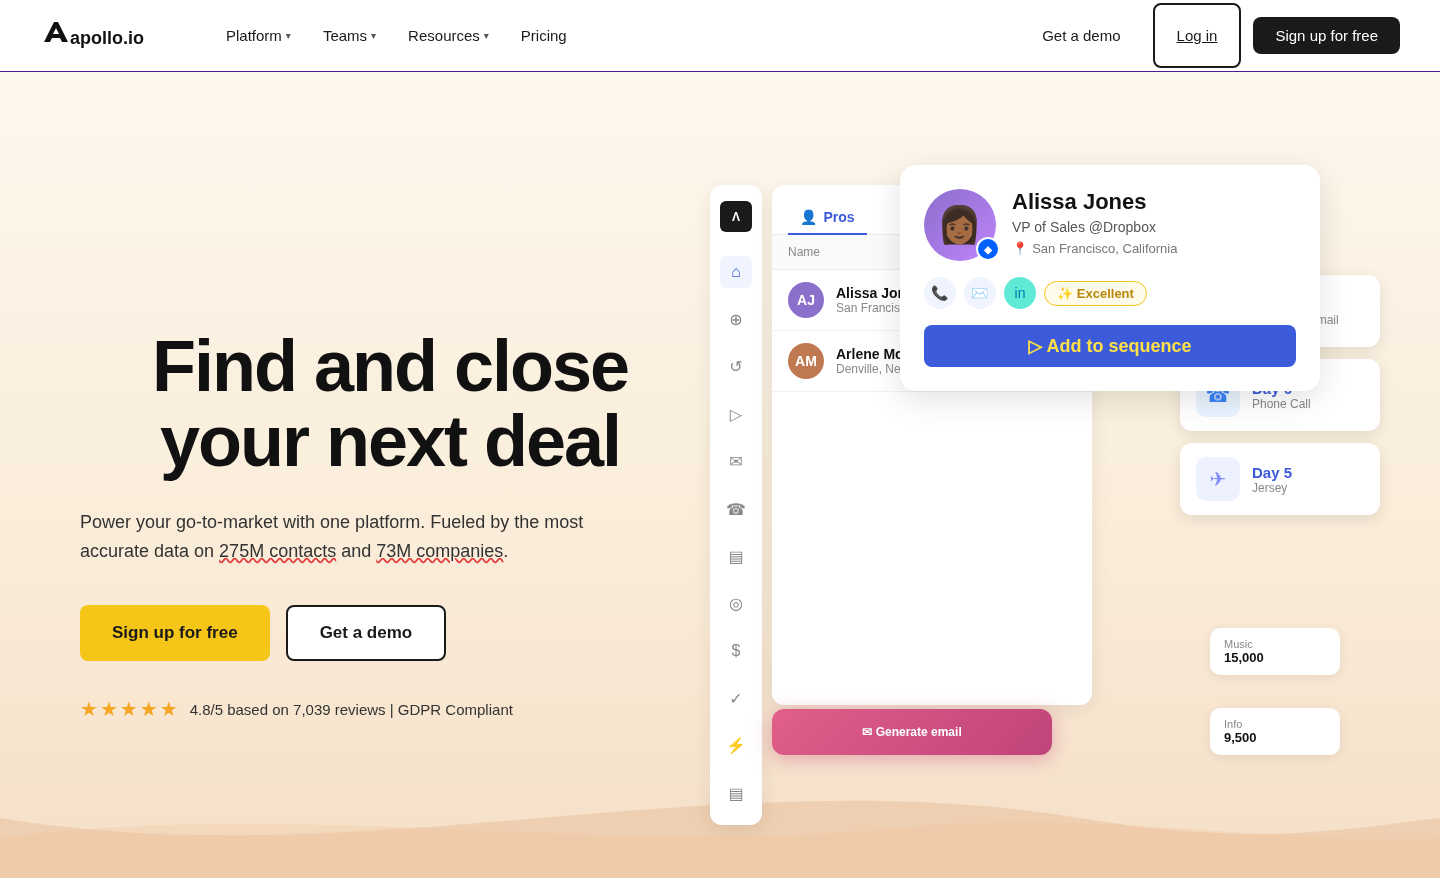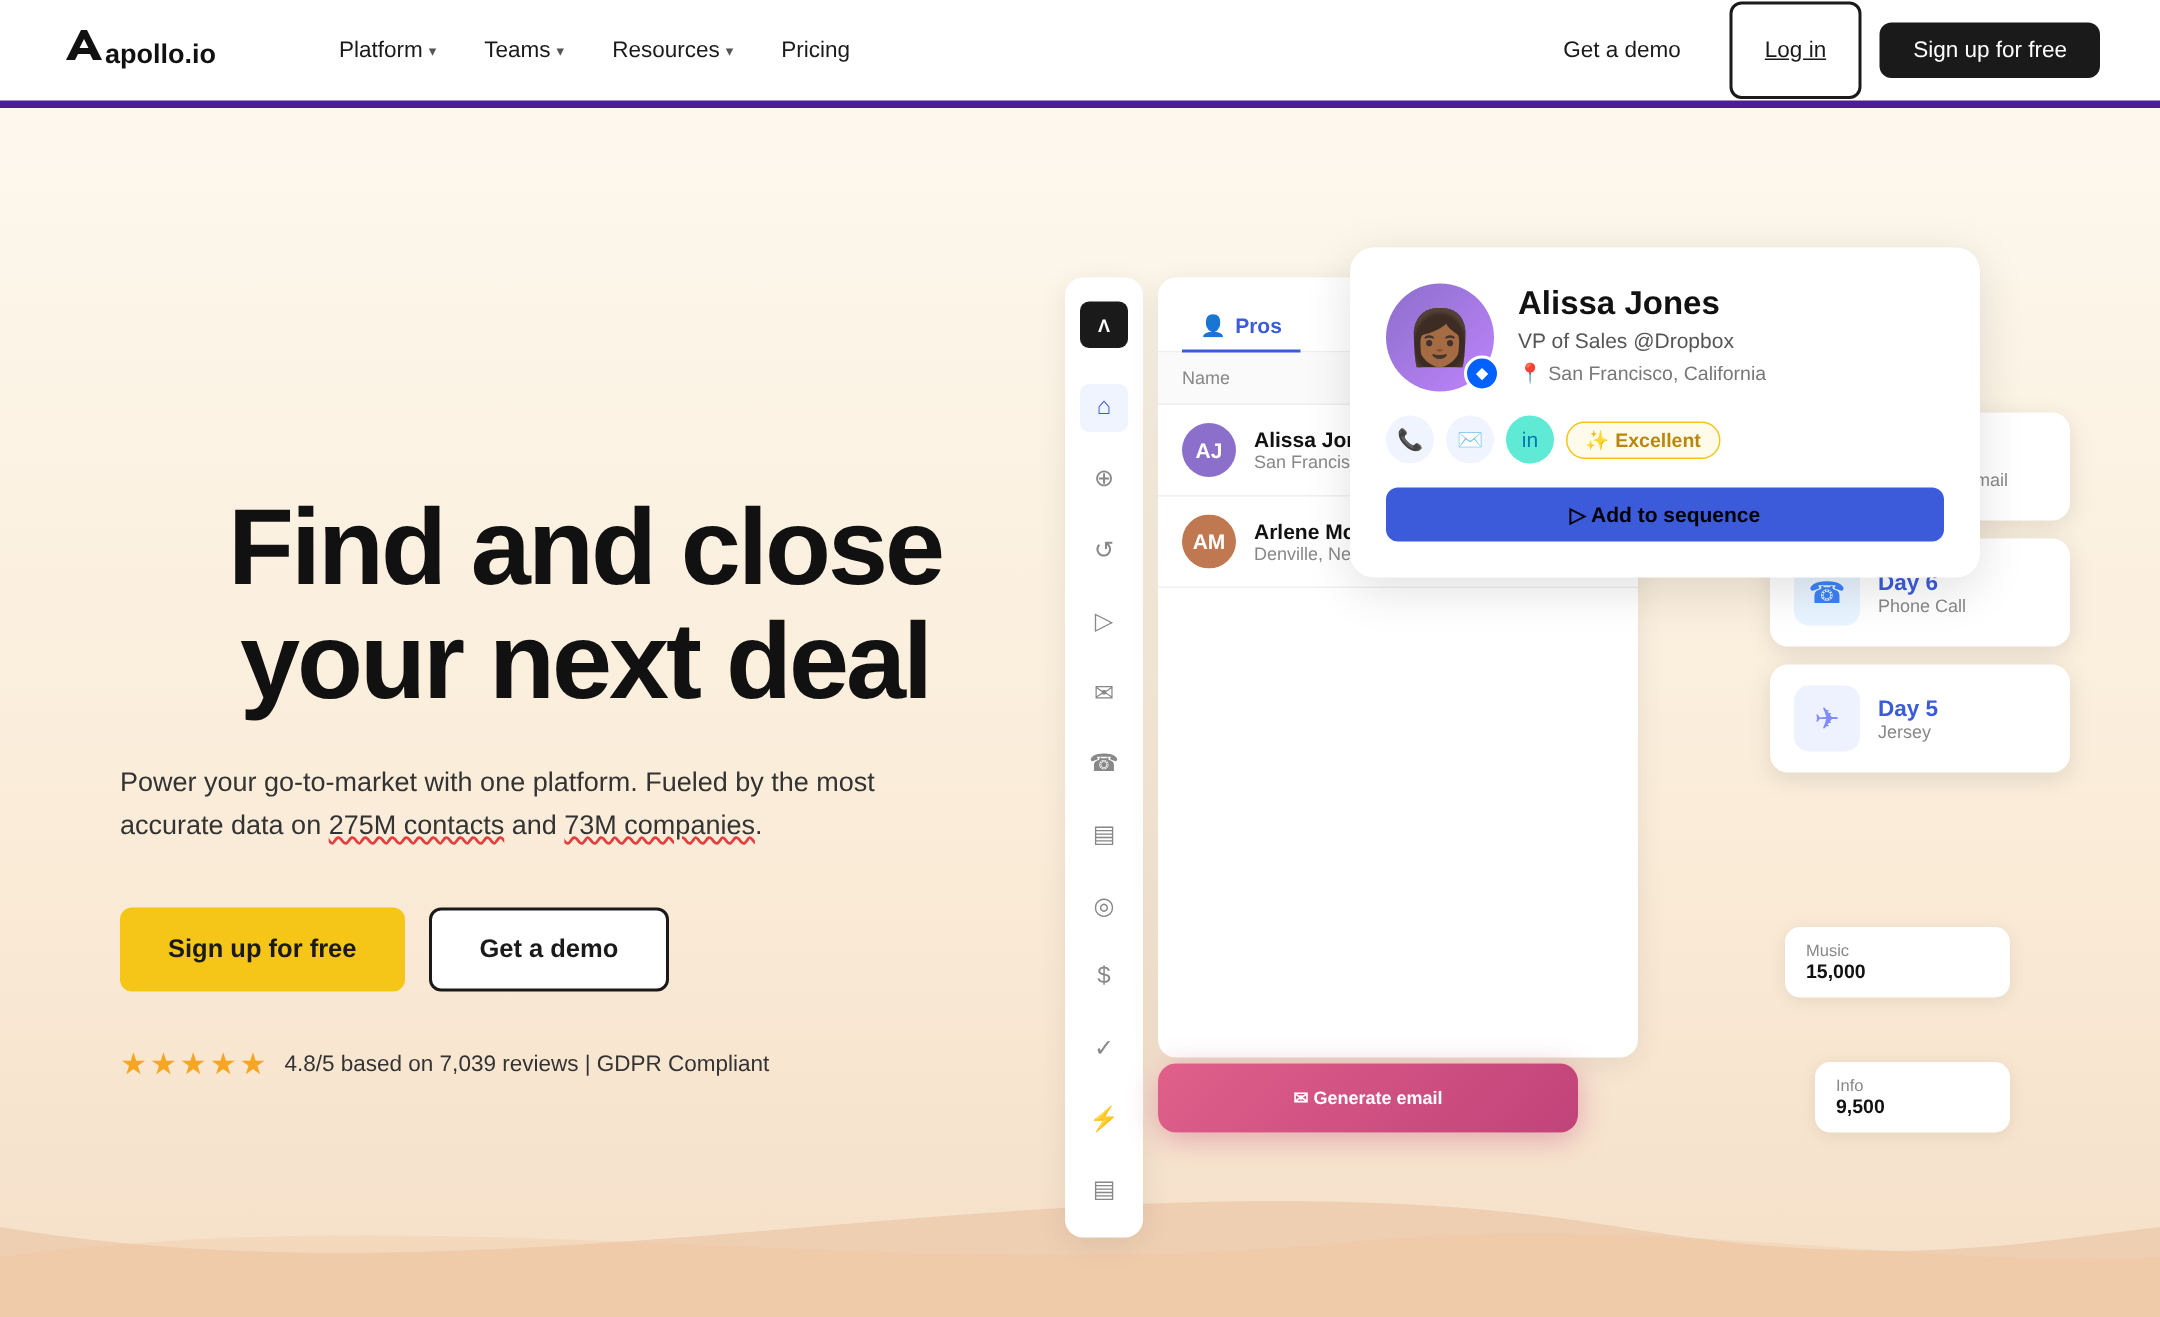--- a/index.html
+++ b/index.html
@@ -5,21 +5,21 @@
     * { margin: 0; padding: 0; box-sizing: border-box; }
     body { font-family: -apple-system, BlinkMacSystemFont, 'Segoe UI', sans-serif; overflow-x: hidden; }
 
     
     .navbar {
       display: flex;
       align-items: center;
       padding: 0 40px;
       height: 72px;
       background: #fff;
-      border-bottom: 5px solid #4c1d95;
+      border-bottom: 1px solid #4c1d95;
       position: relative;
       z-index: 10;
     }
     .navbar-logo {
       display: flex;
       align-items: center;
       margin-right: 32px;
     }
     .logo-svg { width: 140px; height: 36px; }
     .nav-links {
@@ -335,25 +335,25 @@
       padding: 4px 12px;
       font-size: 13px;
       font-weight: 600;
       color: #b8860b;
       display: flex;
       align-items: center;
       gap: 4px;
     }
     .btn-add-sequence {
       background: #3b5bdb;
-      color: #000000;
+      color: #fde047;
       border: none;
       border-radius: 8px;
       padding: 10px 20px;
-      font-size: 14px;
+      font-size: 18px;
       font-weight: 600;
       cursor: pointer;
       display: flex;
       align-items: center;
       gap: 6px;
       width: 100%;
       justify-content: center;
     }
 
     
@@ -419,22 +419,22 @@
       position: absolute;
       background: #fff;
       border-radius: 10px;
       padding: 10px 14px;
       box-shadow: 0 2px 12px rgba(0,0,0,0.08);
       font-size: 13px;
       z-index: 3;
     }
     .bottom-card-music {
       right: 20px;
-      bottom: 190px;
-      width: 150px;
+      bottom: 180px;
+      width: 130px;
     }
     .bottom-card-info {
       right: 20px;
       bottom: 100px;
       width: 130px;
     }
     .card-label { font-size: 11px; color: #888; }
     .card-value { font-size: 13px; font-weight: 600; color: #111; }
 
     

